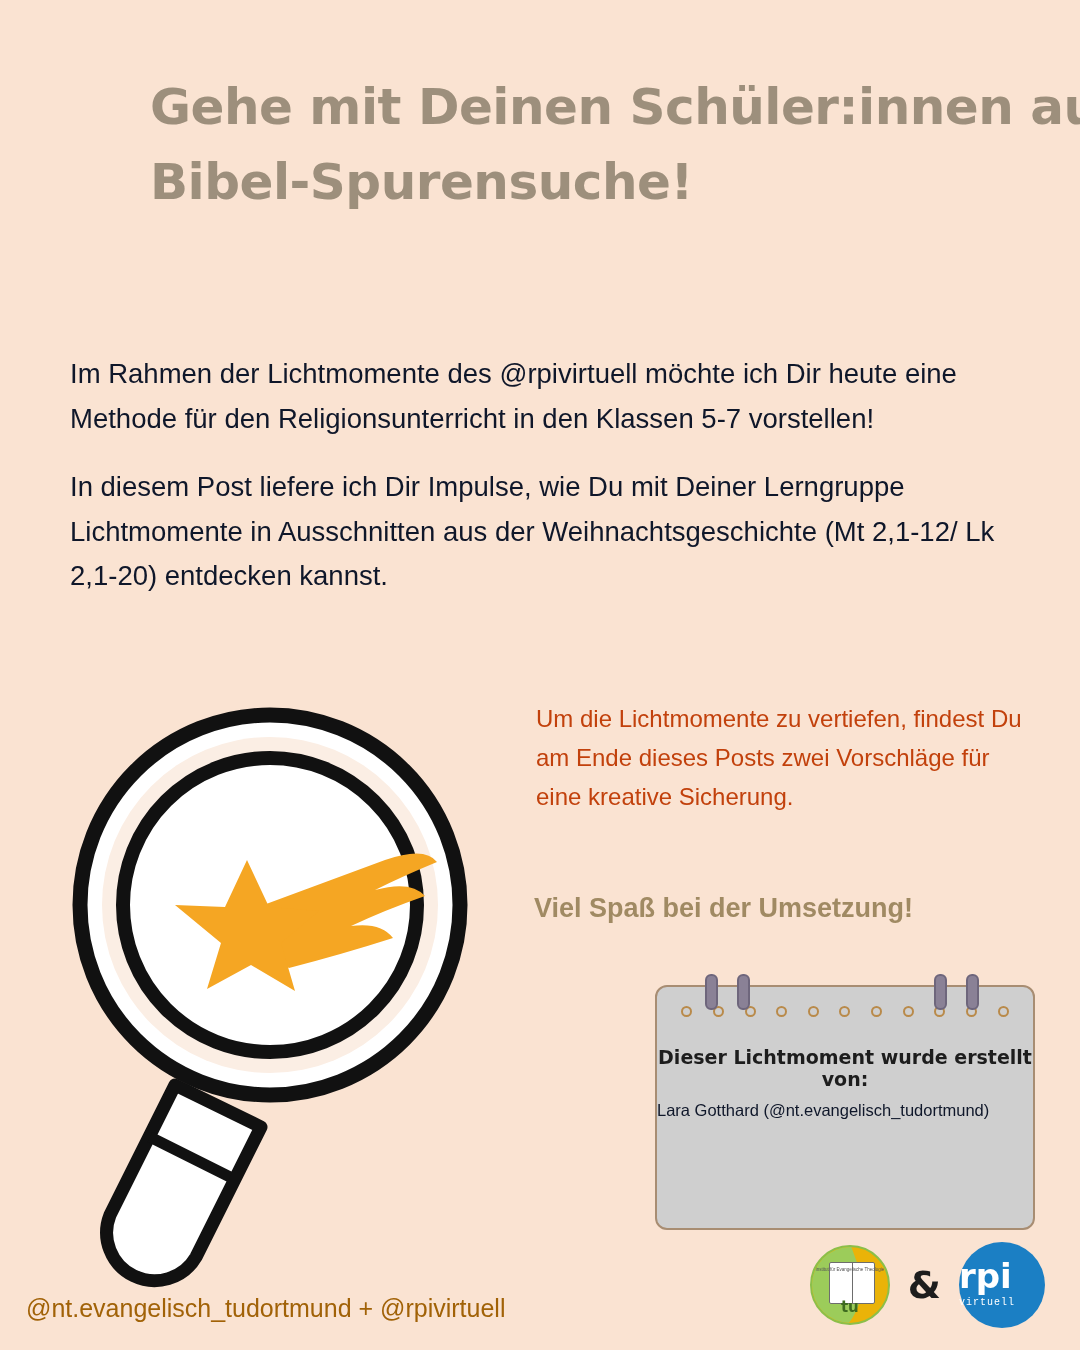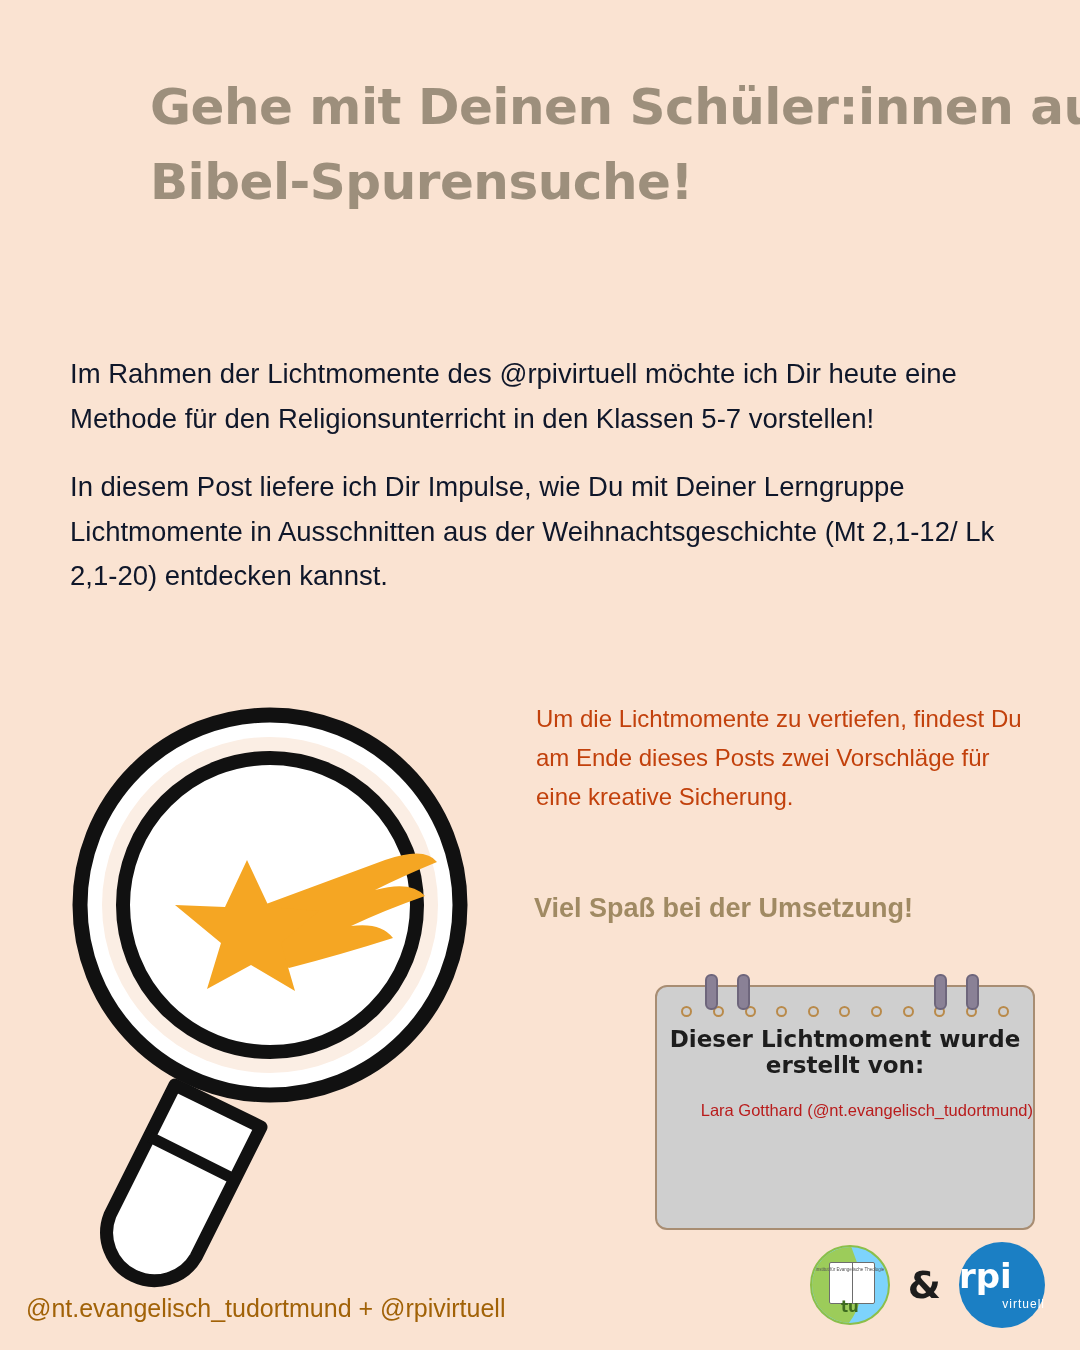--- a/index.html
+++ b/index.html
@@ -107,37 +107,36 @@
     position: absolute;
     top: -13px;
     width: 13px;
     height: 36px;
     border-radius: 6px;
     background: #8a8196;
     border: 2px solid #6e667c;
   }
   .notepad-title {
     position: absolute;
-    left: 0; top: 39px;
+    left: 0; top: 59px;
     width: 100%;
     text-align: center;
     font-family: "DejaVu Sans", sans-serif;
     font-weight: bold;
-    font-size: 23px;
+    font-size: 19px;
     color: #1d1d1d;
   }
   .notepad-author {
     position: absolute;
     left: 0; top: 114px;
     width: 100%;
-    text-align: right;
+    text-align: left;
     font-family: "Liberation Sans", sans-serif;
     font-size: 16.5px;
-    color: #b91c1c;
-    padding-left: 20px;
+    color: #0f172a;
   }
 
   
   .footer-handle {
     position: absolute;
     left: 26px;
     bottom: 27px;
     font-family: "Liberation Sans", sans-serif;
     font-size: 25px;
     color: #a16207;
@@ -146,21 +145,21 @@
     position: absolute;
     right: 35px;
     bottom: 22px;
     display: flex;
     align-items: center;
     gap: 18px;
   }
   .logo-tu {
     width: 80px; height: 80px;
     border-radius: 50%;
-    background: #7dd3fc;
+    background: #eab308;
     border: 2px solid #8bbf4a;
     position: relative;
     overflow: hidden;
   }
   .logo-tu .leaf {
     position: absolute;
     left: -8px; top: -8px;
     width: 60px; height: 96px;
     background: #9ccc5a;
     transform: rotate(-20deg);
@@ -218,23 +217,23 @@
     font-family: "DejaVu Sans", sans-serif;
     font-size: 34px;
     font-weight: bold;
     color: #ffffff;
     line-height: 1;
   }
   .logo-rpi .rpi-sub {
     position: absolute;
     left: 0; top: 55px;
     width: 100%;
-    text-align: right;
-    font-family: Liberation Sans, sans-serif;
-    font-size: 12px;
+    text-align: left;
+    font-family: Liberation Mono, monospace;
+    font-size: 10px;
     color: #ffffff;
     letter-spacing: 1px;
   }
 </style>
 </head>
 <body>
 
 <div class="page">
 
   <div class="title">

